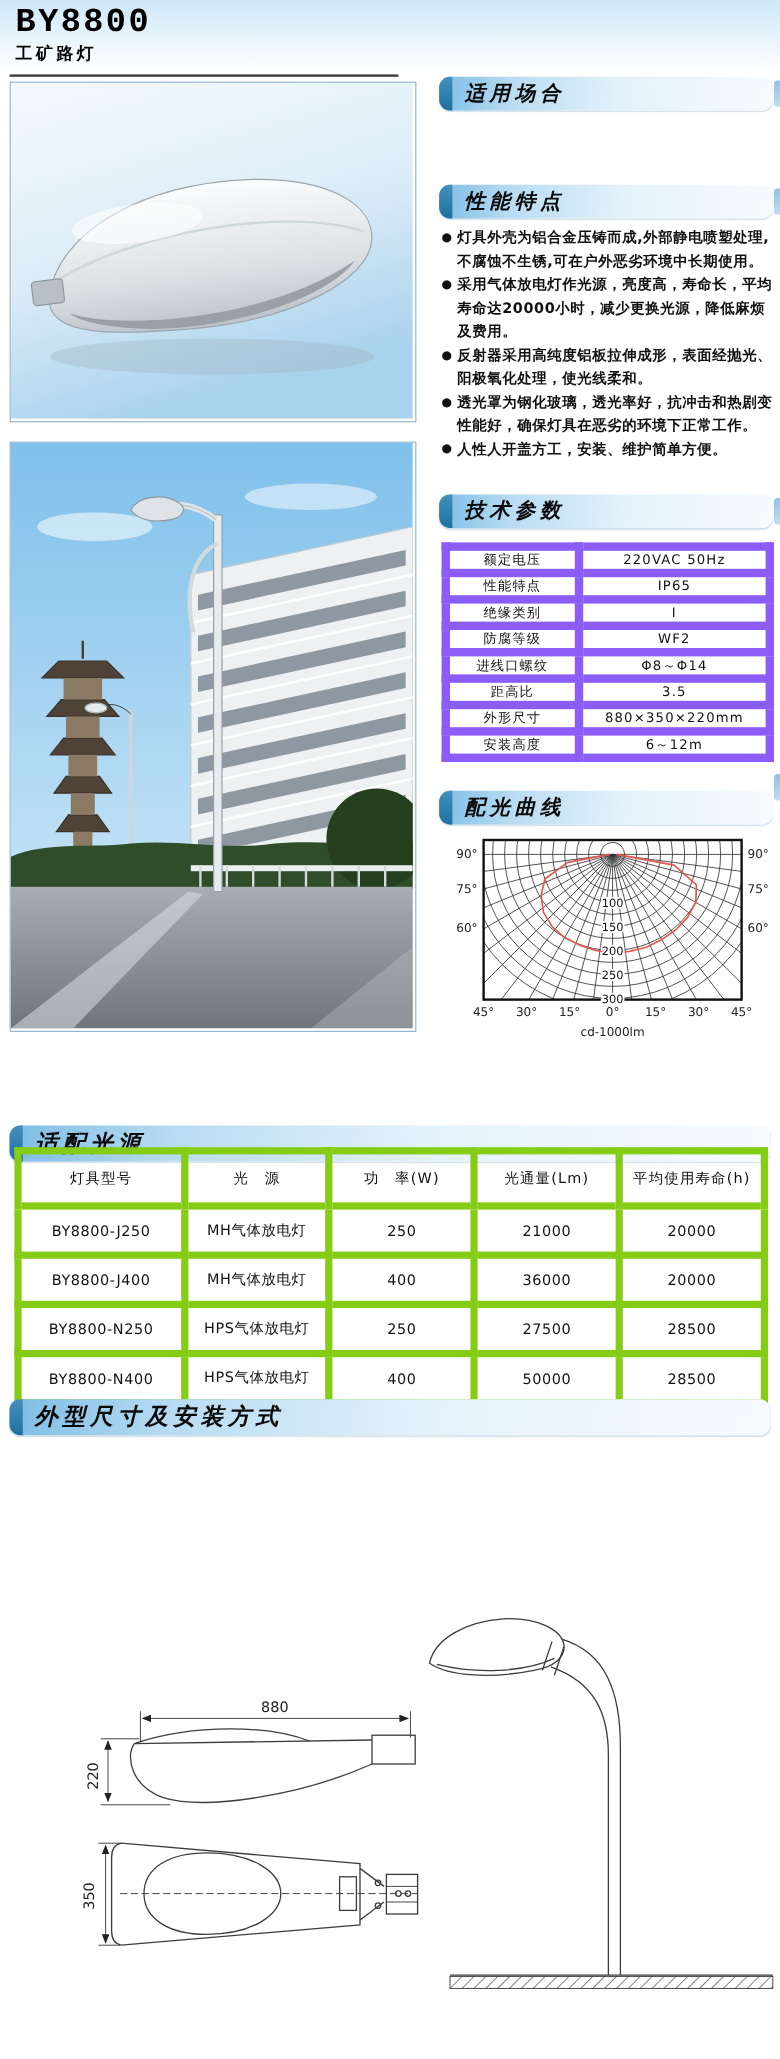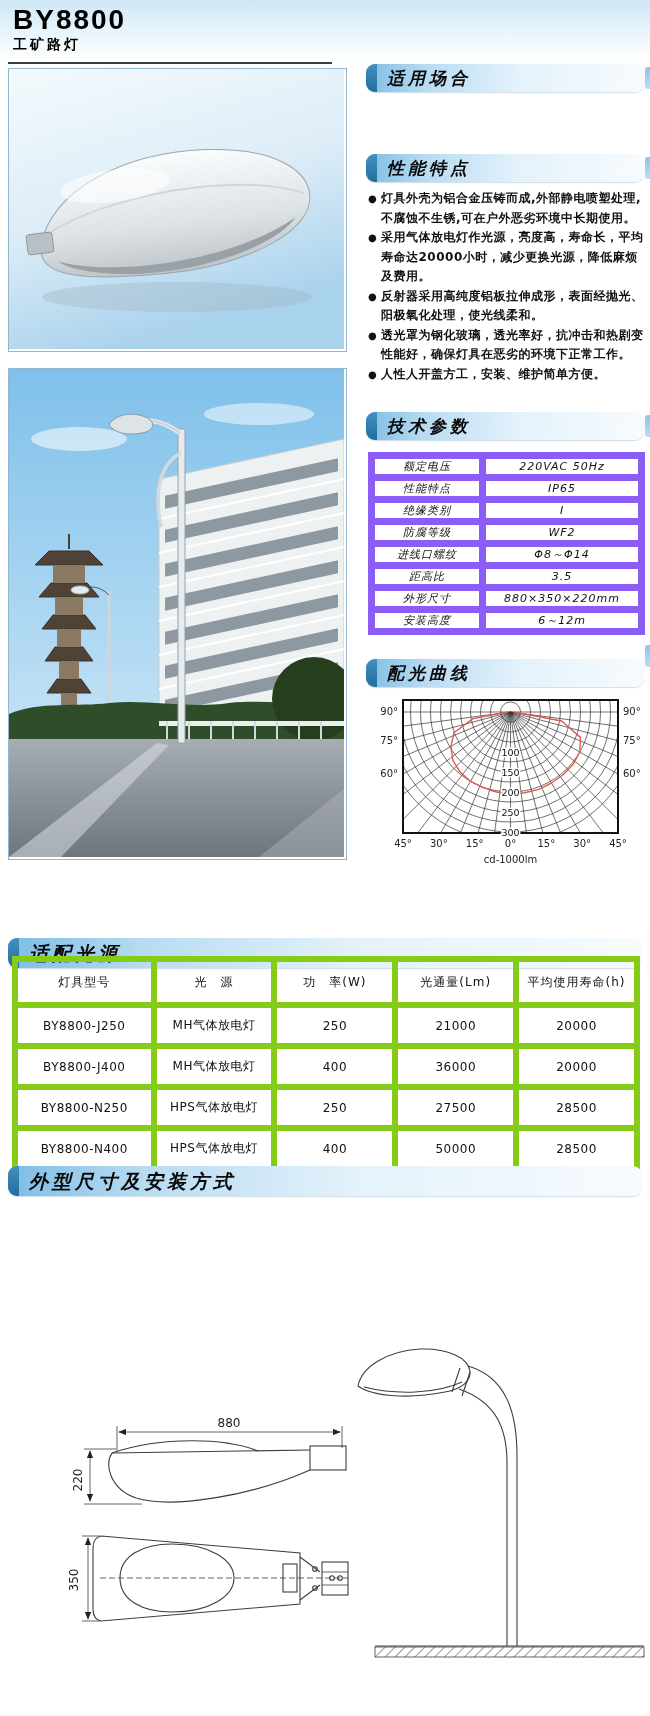--- a/index.html
+++ b/index.html
@@ -2,21 +2,21 @@
 <html><head>
 <meta charset="utf-8">
 <style>
   html,body{margin:0;padding:0;background:#ffffff;}
   #page{position:relative;width:650px;height:1716px;background:#ffffff;overflow:hidden;
         font-family:"DejaVu Sans","Liberation Sans",sans-serif;color:#111;}
   
   .top-banner{position:absolute;left:0;top:0;width:650px;height:60px;
       background:linear-gradient(180deg,#cfe7f7 0%,#e9f5fc 55%,rgba(255,255,255,0) 100%);}
   .brand{position:absolute;left:13px;top:5px;}
-  .brand h1{margin:0;font-family:Liberation Sans, sans-serif;
+  .brand h1{margin:0;font-family:Liberation Mono, monospace;
       font-size:28px;font-weight:bold;letter-spacing:2px;color:#000;line-height:30px;}
   .brand .sub{font-size:14px;font-weight:bold;letter-spacing:3px;color:#000;margin-top:1px;}
   .header-rule{position:absolute;left:8px;top:62px;width:324px;height:2px;background:#3c3c3c;}
 
   
   .photo{position:absolute;border:1px solid #93b6d0;background:#fff;}
   .photo svg{display:block;}
   #photo1{left:8px;top:68px;width:337px;height:282px;}
   #photo2{left:8px;top:368px;width:337px;height:490px;}
 
@@ -37,21 +37,21 @@
   .app-text{position:absolute;left:368px;top:99px;width:276px;font-size:13px;font-weight:bold;
       line-height:1.85;letter-spacing:1.5px;}
   .features{position:absolute;left:368px;top:189px;width:278px;margin:0;padding:0;list-style:none;
       font-size:12px;font-weight:600;line-height:19.5px;letter-spacing:.5px;}
   .features li{position:relative;padding-left:13px;margin:0;}
   .features li::before{content:"●";position:absolute;left:0;top:0;font-size:10px;}
 
   
   .tech-table{position:absolute;left:368px;top:452px;width:277px;border-collapse:collapse;
       font-size:11px;table-layout:fixed;}
-  .tech-table,.tech-table td{border:7px solid #8b5cf6;font-style:italic;}
+  .tech-table,.tech-table td{border:7px solid #8b5cf6;}
   .tech-table{border-width:2px;}
   .tech-table td{height:14.2px;text-align:center;padding:0 2px;letter-spacing:1px;}
   .tech-table td.lbl{width:100px;}
 
   
   #chart-wrap{position:absolute;left:366px;top:690px;width:278px;height:180px;}
 
   
   .src-table{position:absolute;left:12px;top:956px;width:628px;border-collapse:collapse;
       font-size:12px;table-layout:fixed;}

